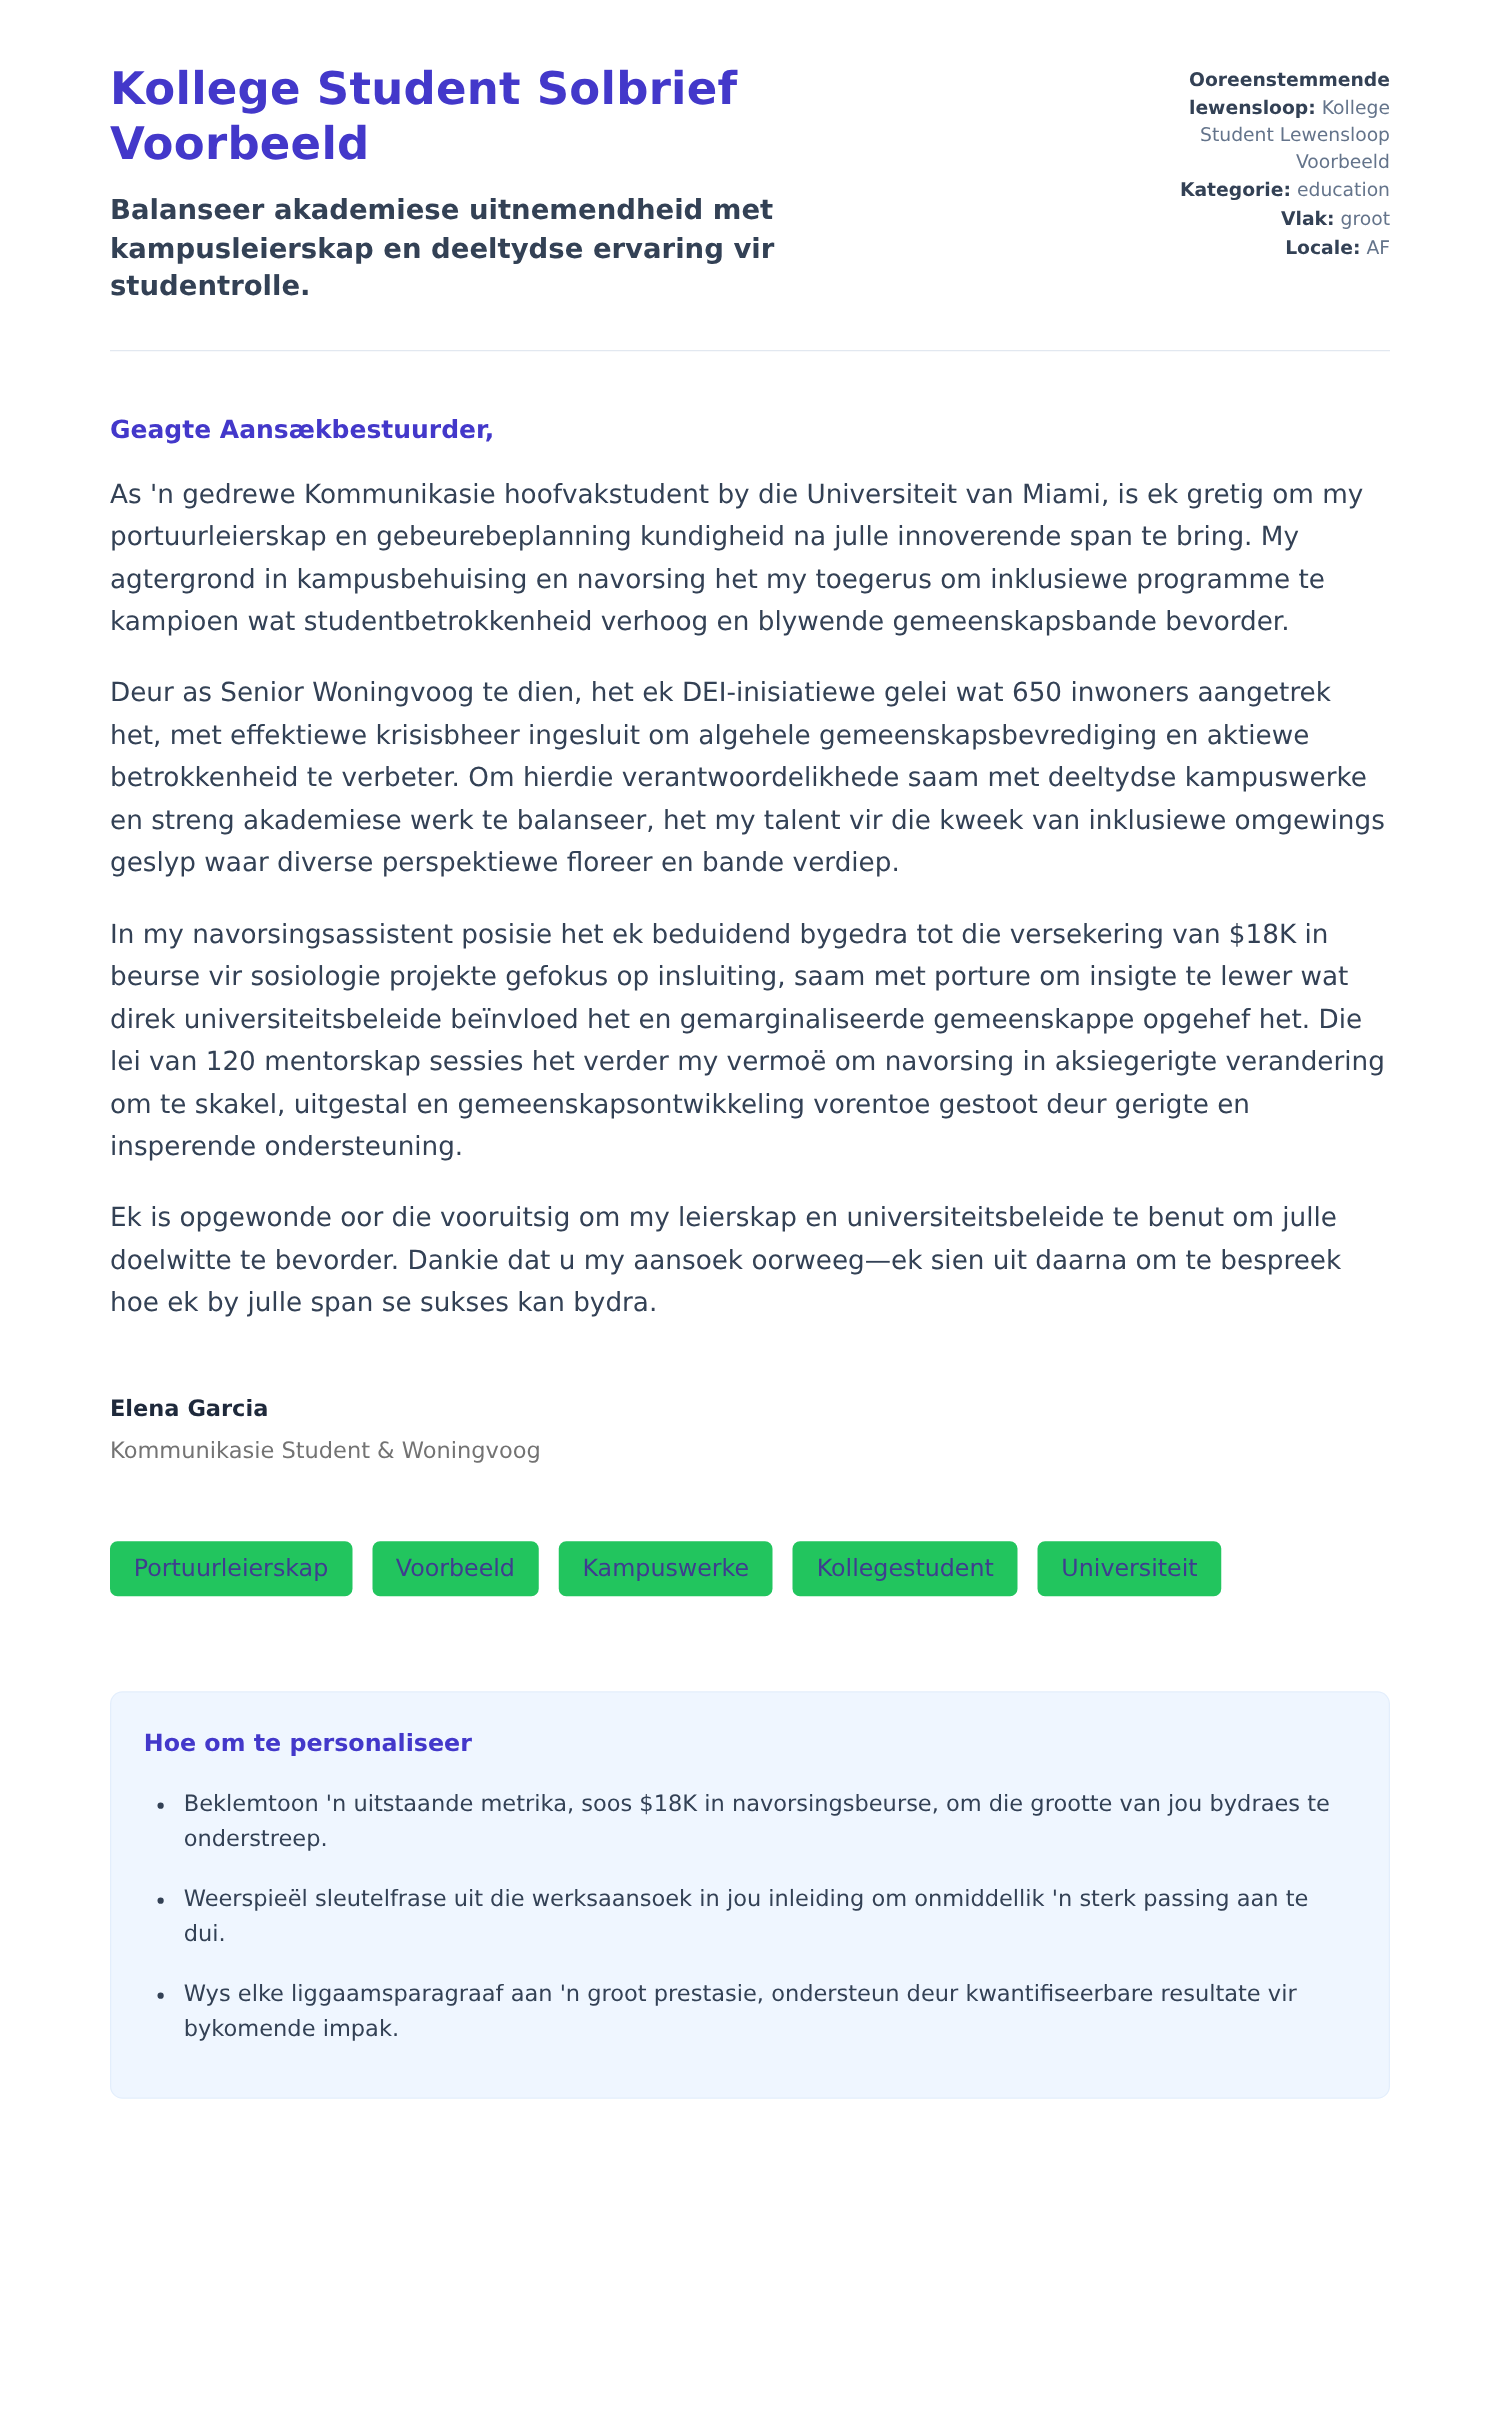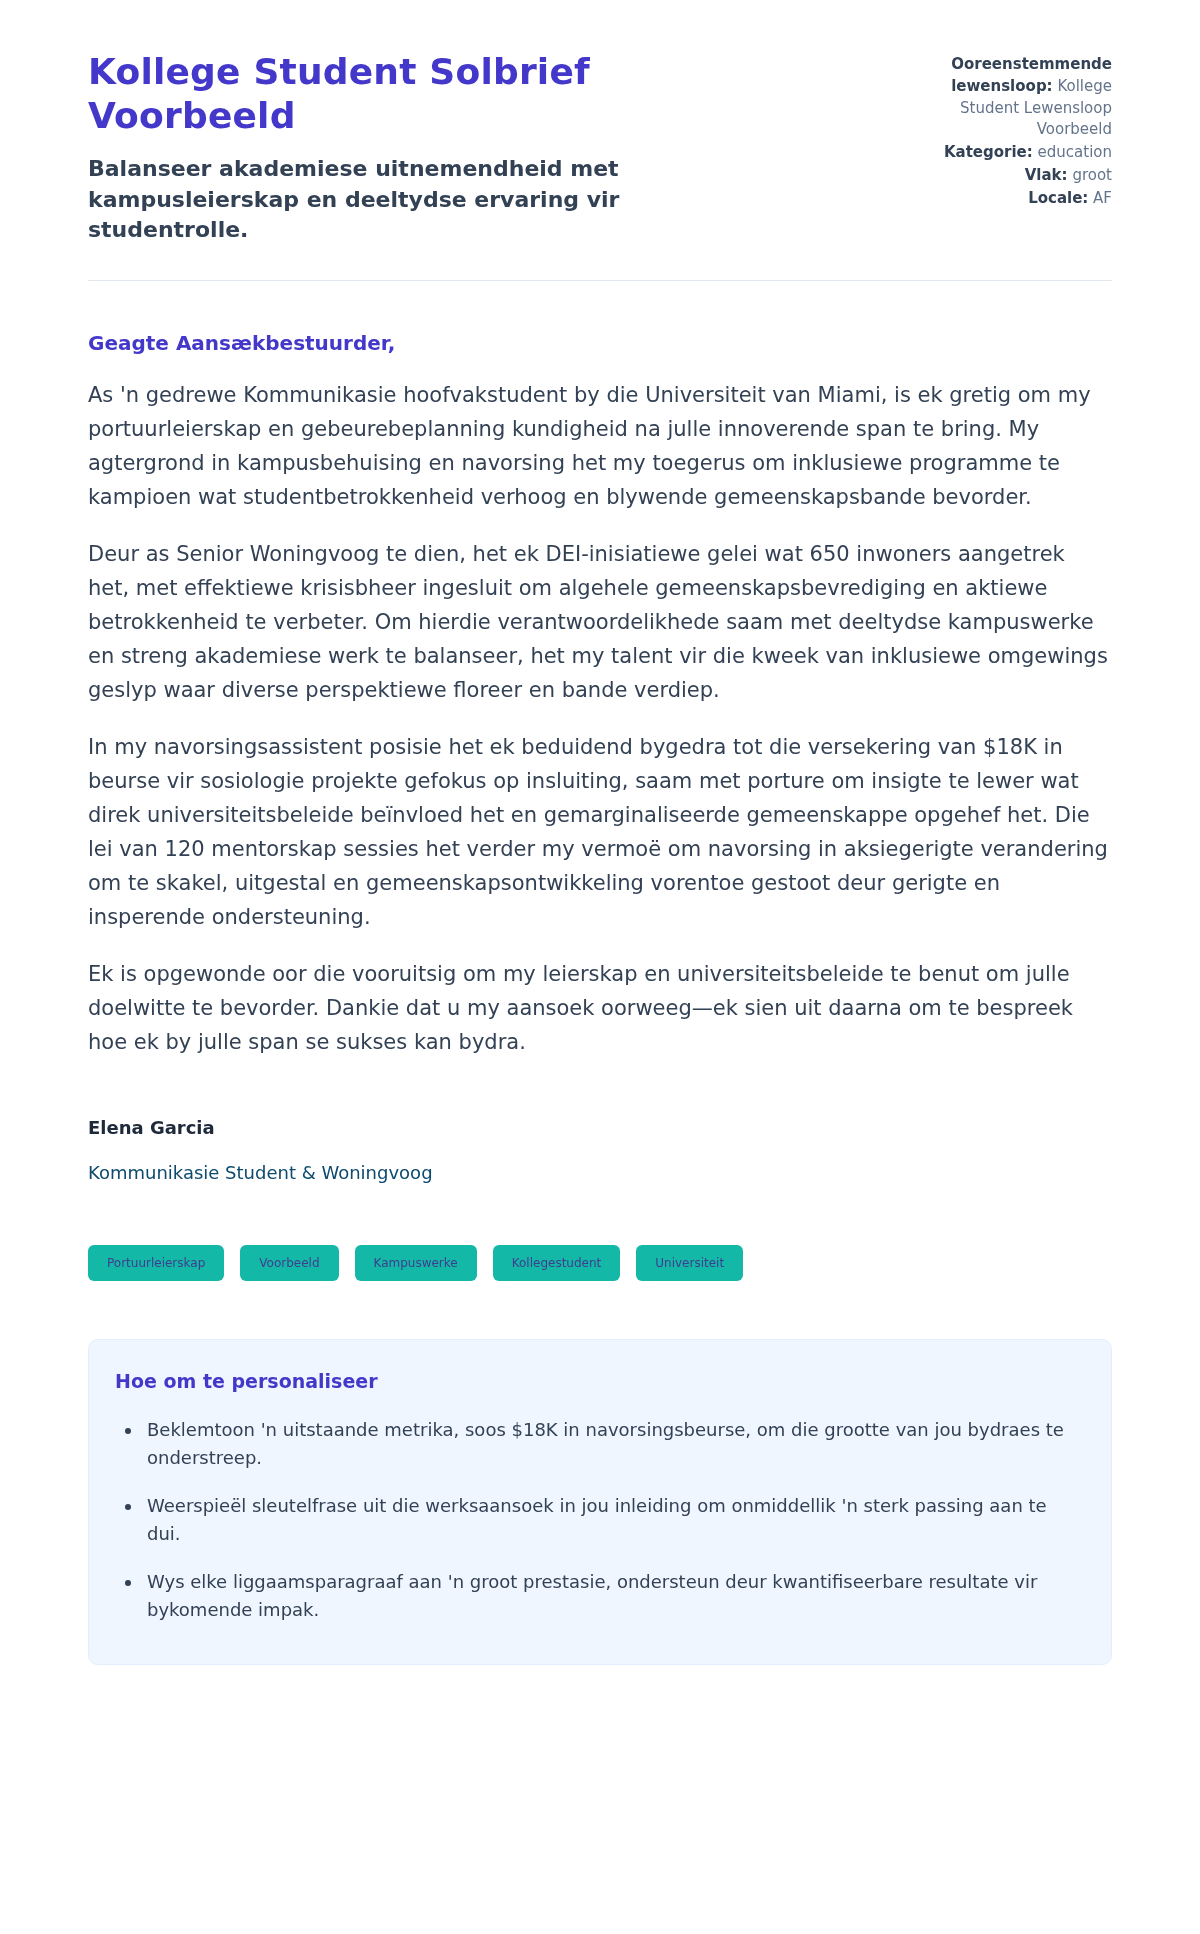--- a/index.html
+++ b/index.html
@@ -65,42 +65,42 @@
     color: #334155;
     max-width: 1024px;
   }
   .sig-name {
     margin-top: 58px;
     font-weight: bold;
     font-size: 18px;
     color: #1e293b;
   }
   .sig-role {
-    margin-top: 24px;
+    margin-top: 12px;
     font-size: 18px;
-    color: #0c4a6e;
+    color: #737373;
   }
   .tags {
     margin-top: 62px;
     display: flex;
     flex-wrap: wrap;
     gap: 16px;
   }
   .tag {
     display: inline-block;
-    background: #14b8a6;
+    background: #22c55e;
     color: #3f3d8f;
-    font-size: 12px;
+    font-size: 19px;
     padding: 11px 19px;
     border-radius: 6px;
     cursor: pointer;
     white-space: nowrap;
   }
   .tips {
-    margin-top: 58px;
+    margin-top: 76px;
     background: #eff6ff;
     border: 1px solid #e3eefc;
     border-radius: 10px;
     padding: 30px 14px 20px 26px;
   }
   .tips-title {
     color: #4338ca;
     font-size: 19px;
     font-weight: bold;
   }

